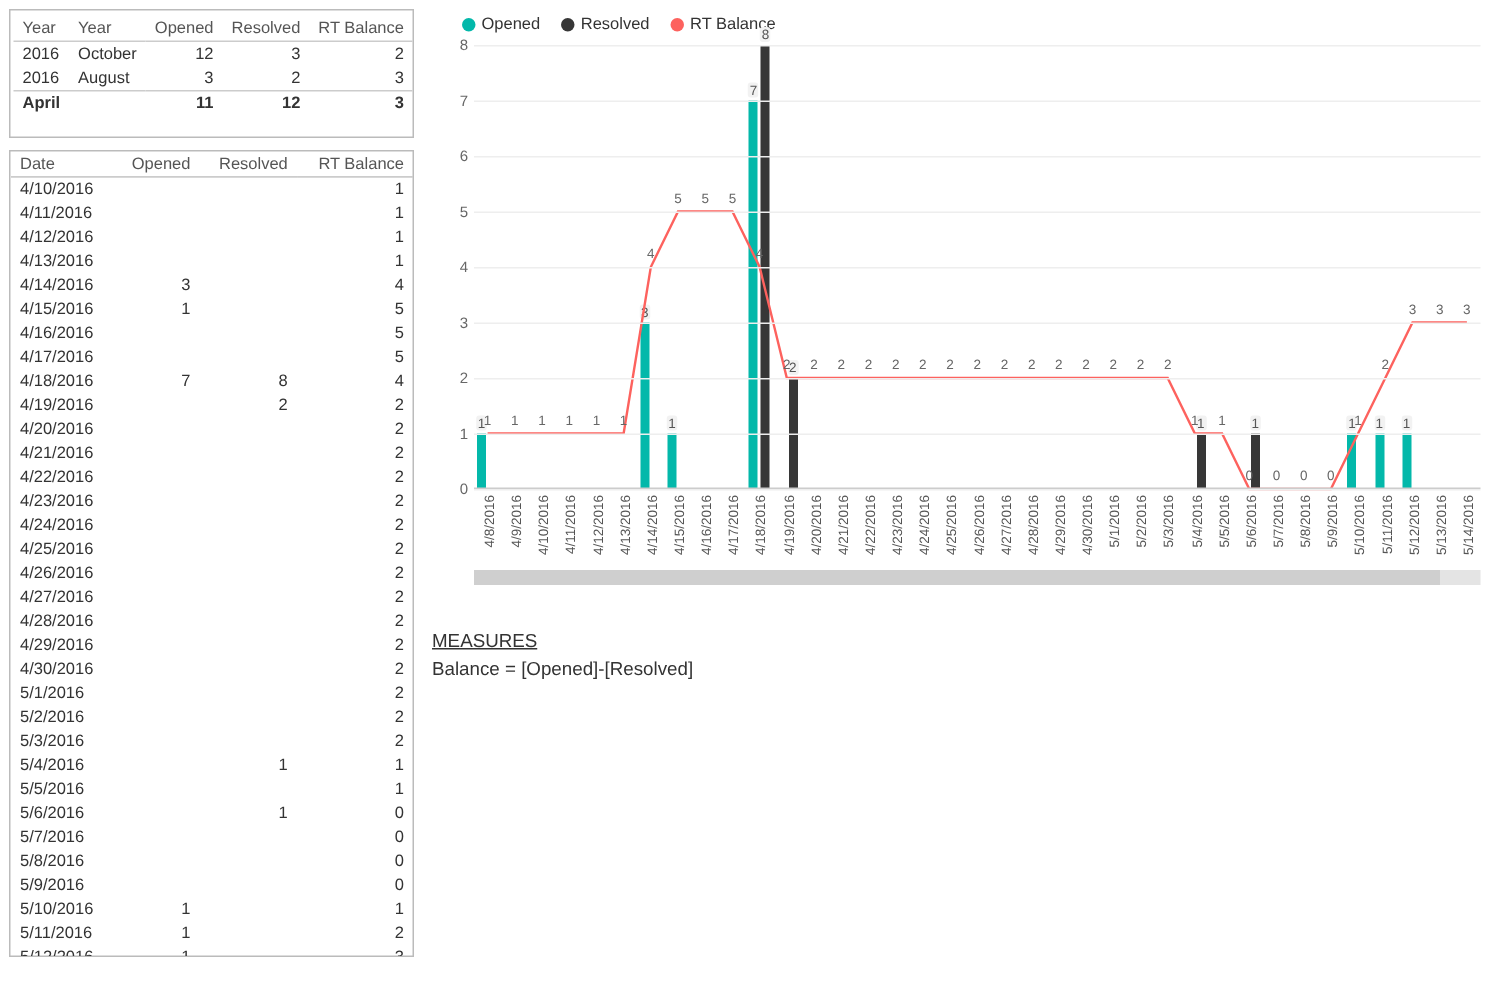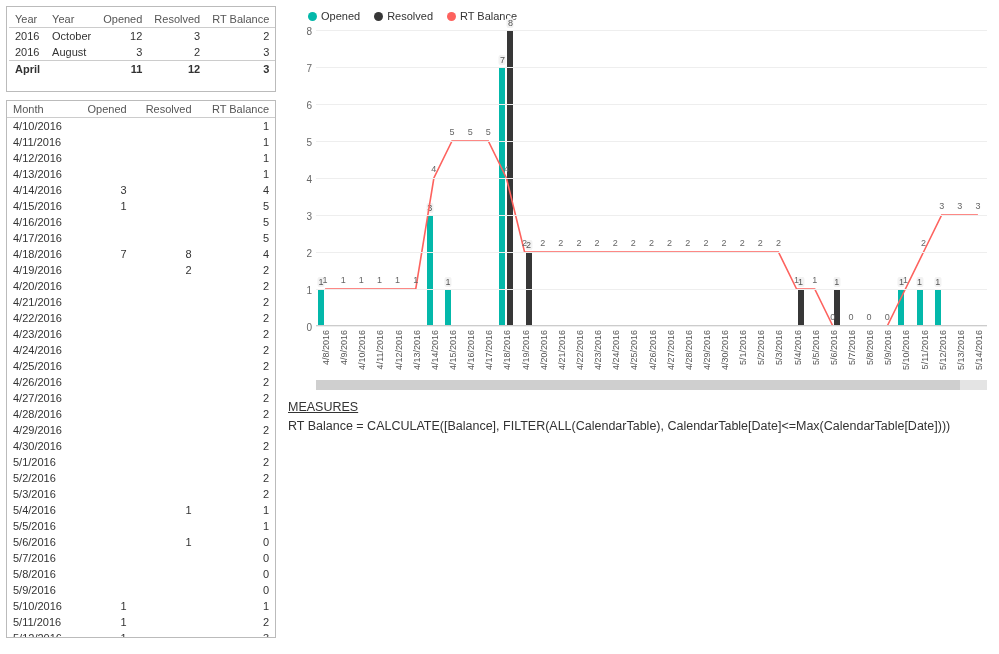--- a/index.html
+++ b/index.html
@@ -65,21 +65,21 @@
   .line-layer svg { width: 100%; height: 100%; overflow: visible; }
   .line-path { fill: none; stroke: #fd625e; stroke-width: 1.6; }
   .pt-lbl { position: absolute; font-size: 9px; color: #666; transform: translate(-50%, -14px); }
 
   .x-labels { position: absolute; left: 28px; right: 6px; bottom: 0; height: 50px; }
   .x-lbl { position: absolute; top: 4px; font-size: 9px; color: #555; transform-origin: top left; transform: rotate(-90deg) translate(-100%, -4px); white-space: nowrap; }
 
   .hscroll-fake { margin: 4px 6px 0 28px; height: 10px; background: #e4e4e4; position: relative; }
   .hscroll-thumb { position: absolute; top: 0; bottom: 0; left: 0; width: 96%; background: #cfcfcf; }
 
-  .measures { margin-top: 8px; font-size: 12.5px; line-height: 1.5; }
+  .measures { margin-top: 28px; font-size: 12.5px; line-height: 1.5; }
   .measures .hdr { text-decoration: underline; }
 </style>
 </head>
 <body>
 
 <div class="layout">
   <div class="left-col">
 
     <div class="panel" style="padding:4px 2px 14px 2px;">
       <table class="sum-table">
@@ -116,21 +116,21 @@
             </tr>
           </tbody>
       </table>
     </div>
 
     <div class="panel detail-wrap">
       <div class="detail-scroll">
         <table class="detail-table">
           <thead>
               <tr>
-            <th>Month</th>
+            <th>Date</th>
             <th>Opened</th>
             <th>Resolved</th>
             <th>RT Balance</th>
           </tr>
             </thead>
           <tbody id="det-body">
               <tr>
                 <td>4/10/2016</td>
                 <td></td>
                 <td></td>
@@ -495,17 +495,17 @@
           <div class="x-lbl" style="left: 661.932px;">5/14/2016</div>
         </div>
     </div>
     <div class="hscroll-fake">
         <div class="hscroll-thumb"></div>
       </div>
 
     <div class="measures">
       <div class="hdr">MEASURES</div>
       <div id="measure-lines">
-          <div>RT Balance = CALCULATE([Balance], FILTER(ALL(CalendarTable), CalendarTable[Date]&lt;=Max(CalendarTable[Date])))</div>
+          <div>Balance = [Opened]-[Resolved]</div>
         </div>
     </div>
   </div>
 </div>
 
 </body></html>

